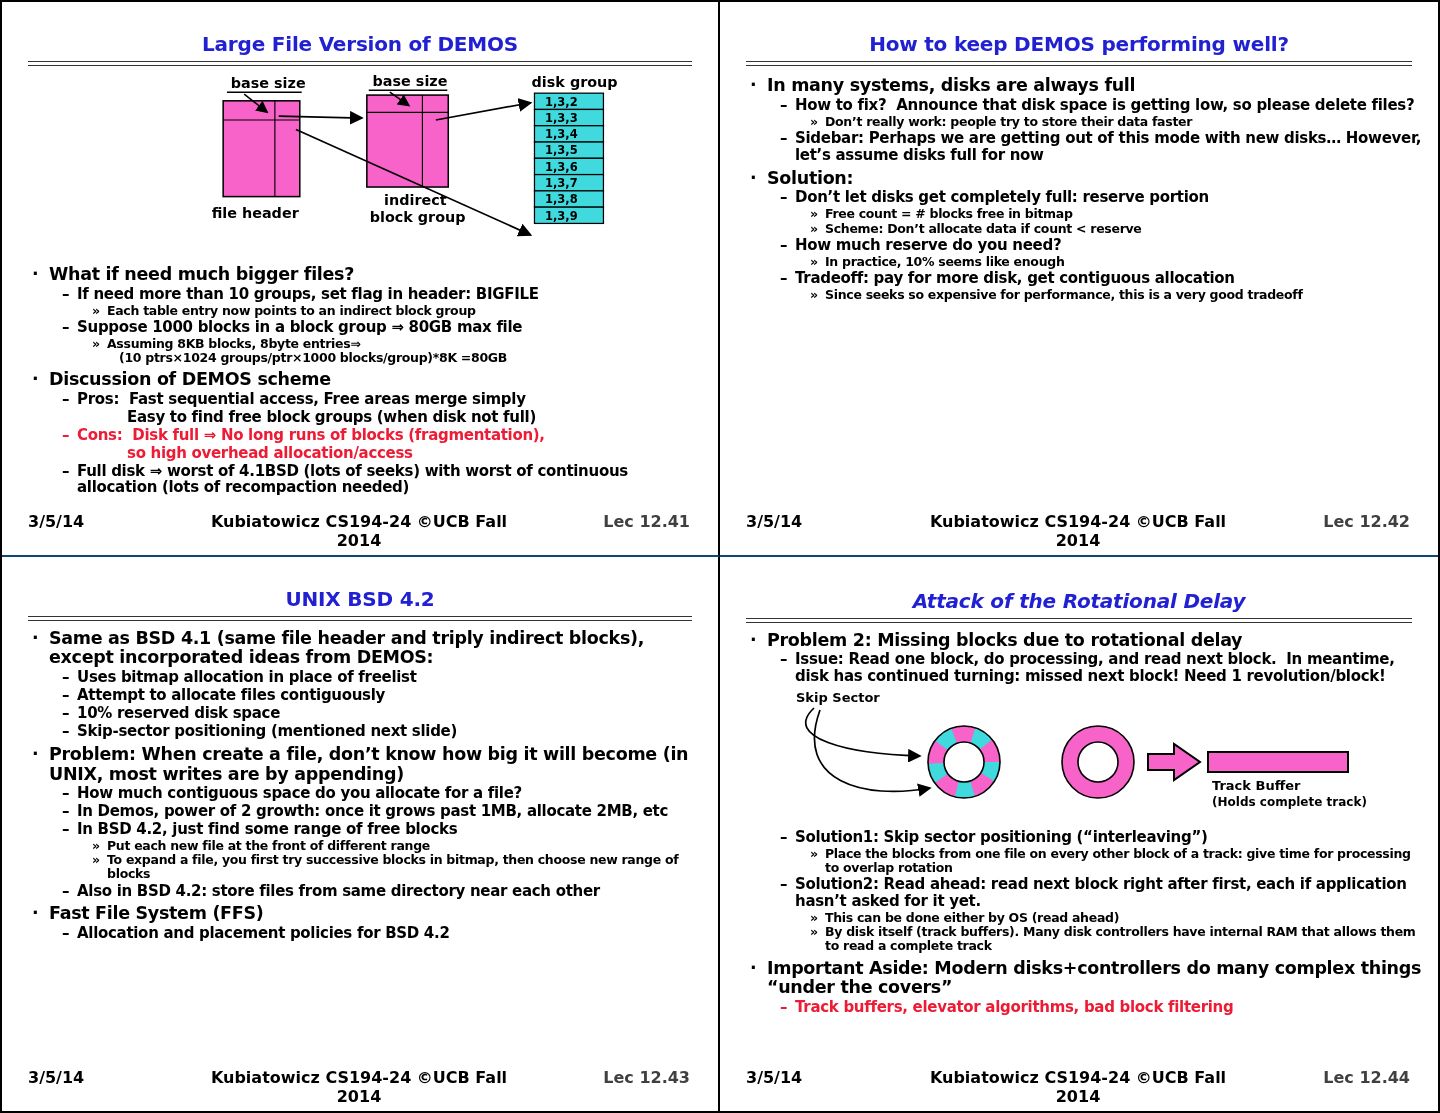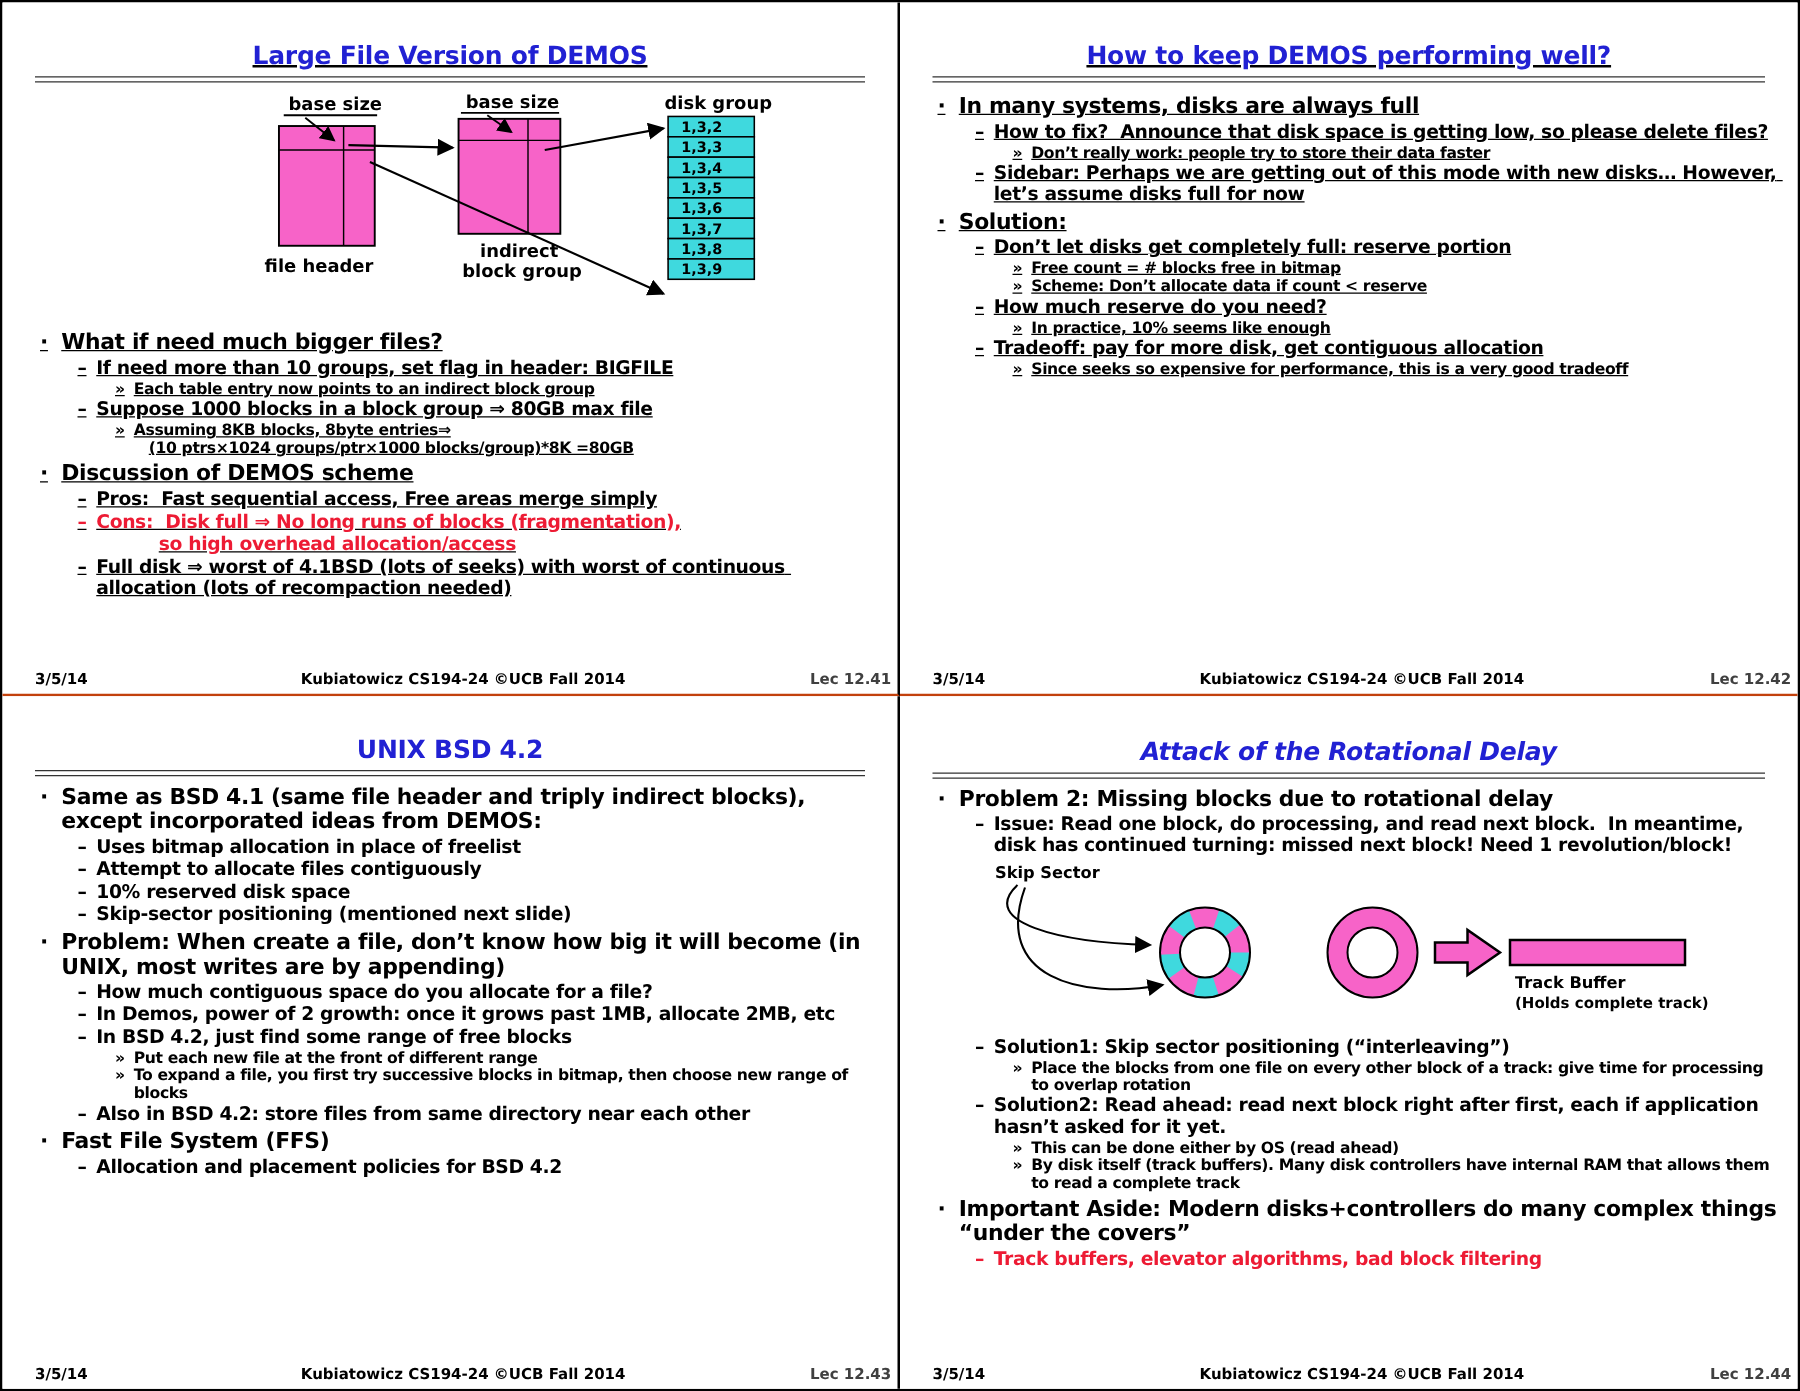--- a/index.html
+++ b/index.html
@@ -1,39 +1,39 @@
 <!DOCTYPE html>
 <html><head>
 <meta charset="utf-8">
 <style>
   html,body{margin:0;padding:0;background:#fff;}
   body{font-family:"DejaVu Sans","Liberation Sans",sans-serif;}
   .page{width:1440px;height:1113px;box-sizing:border-box;border:2px solid #000;background:#fff;
         display:grid;grid-template-columns:1fr 1fr;grid-template-rows:1fr 1fr;}
   .slide{position:relative;box-sizing:border-box;overflow:hidden;background:#fff;}
   .slide:nth-child(1),.slide:nth-child(3){border-right:2px solid #000;}
-  .slide:nth-child(1),.slide:nth-child(2){border-bottom:2px solid #c2410c;text-decoration:underline;}
+  .slide:nth-child(1),.slide:nth-child(2){border-bottom:2px solid #0c4a6e;}
   .title{ text-align:center;margin:30px 34px 0;font-size:20px;line-height:24px;font-weight:bold;
           color:#2121d3;letter-spacing:-0.2px;}
   .rule{margin:5px 26px 8px;height:3px;border-top:1px solid #333;border-bottom:1px solid #333;}
   .content{padding:0 12px 0 24px;}
   .line{display:flex;align-items:flex-start;font-weight:bold;color:#000;line-height:1.13;
         letter-spacing:-0.3px;}
   .line .bul{flex:0 0 auto;text-align:left;}
   .line .txt{flex:1 1 auto;white-space:pre-wrap;}
   .lv1{font-size:17.5px;margin:5px 0 1px 6px;}
   .lv1 .bul{width:17px;}
   .lv2{font-size:15px;margin:1px 0 1px 36px;}
   .lv2 .bul{width:15px;}
   .lv3{font-size:12.5px;margin:0 0 0 66px;}
   .lv3 .bul{width:15px;}
   .red{color:#ed1b34;}
   .cont .bul{visibility:hidden;}
-  .slide-footer{position:absolute;left:26px;right:5px;bottom:5px;display:flex;
-                font-size:12px;font-weight:bold;margin-top:42px;}
+  .slide-footer{position:absolute;left:26px;right:28px;bottom:5px;display:flex;
+                font-size:16px;font-weight:bold;margin-top:42px;}
   .slide-footer .f-date{flex:1;text-align:left;color:#000;}
   .slide-footer .f-center{flex:2;text-align:center;color:#000000;}
   .slide-footer .f-right{flex:1;text-align:right;color:#404040;}
   .diagram{position:relative;}
   svg text{font-family:"DejaVu Sans","Liberation Sans",sans-serif;font-weight:bold;fill:#000;}
 </style>
 </head>
 <body>
 
 <div class="page">
@@ -120,20 +120,24 @@
           <span class="txt">(10 ptrs×1024 groups/ptr×1000 blocks/group)*8K =80GB</span>
         </div>
         <div class="line lv1">
           <span class="bul">·</span>
           <span class="txt">Discussion of DEMOS scheme</span>
         </div>
         <div class="line lv2">
           <span class="bul">–</span>
           <span class="txt">Pros:  Fast sequential access, Free areas merge simply</span>
         </div>
+        <div class="line lv2 cont" style="padding-left: 50px;">
+          <span class="bul">–</span>
+          <span class="txt">Easy to find free block groups (when disk not full)</span>
+        </div>
         <div class="line lv2 red">
           <span class="bul">–</span>
           <span class="txt">Cons:  Disk full ⇒ No long runs of blocks (fragmentation),</span>
         </div>
         <div class="line lv2 red cont" style="padding-left: 50px;">
           <span class="bul">–</span>
           <span class="txt">so high overhead allocation/access</span>
         </div>
         <div class="line lv2">
           <span class="bul">–</span>

